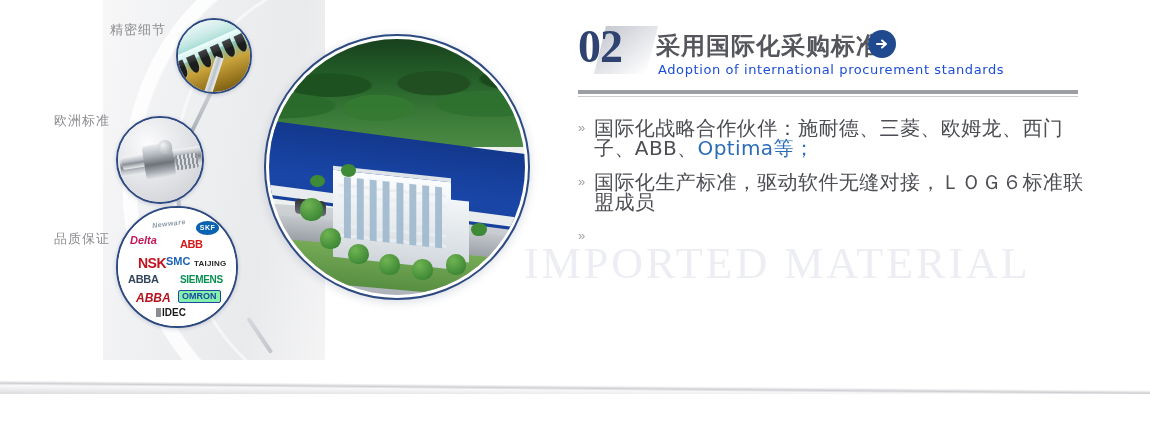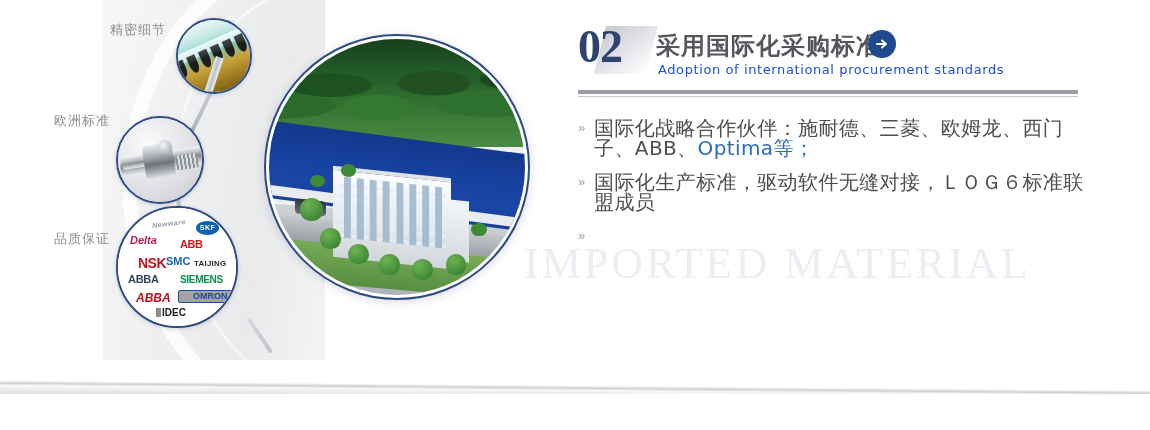--- a/index.html
+++ b/index.html
@@ -110,22 +110,22 @@
      font-size:7px;text-align:center;line-height:14px;letter-spacing:.5px;}
   .b-delta{left:12px;top:27px;font-size:11px;color:#c2185b;font-style:italic;}
   .b-abb{left:62px;top:31px;font-size:11px;color:#d21a1a;letter-spacing:-.5px;}
   .b-nsk{left:20px;top:48px;font-size:14px;color:#c1121f;letter-spacing:-.5px;}
   .b-smcmark{left:36px;top:49px;width:16px;height:9px;background:#1b2a5b;border-radius:50% 10% 50% 10%;transform:rotate(-8deg);}
   .b-smc{left:48px;top:48px;font-size:11px;color:#1b63b5;}
   .b-taijing{left:76px;top:52px;font-size:8px;color:#2b2b2b;letter-spacing:.2px;}
   .b-wagen{left:10px;top:66px;font-size:11px;color:#34455e;letter-spacing:-.3px;}
   .b-siemens{left:62px;top:67px;font-size:10px;color:#0a8f52;letter-spacing:-.3px;}
   .b-abba{left:18px;top:84px;font-size:12px;color:#b3121f;font-style:italic;}
-  .b-omron{left:60px;top:82px;font-size:9px;color:#1b4ba0;background:#a3a3a3;
-     border:1.5px solid #1b4ba0;padding:1px 14px;border-radius:2px;}
+  .b-omron{left:60px;top:82px;font-size:9px;color:#1b4ba0;background:#86efac;
+     border:1.5px solid #1b4ba0;padding:1px 3px;border-radius:2px;}
   .b-idec{left:38px;top:100px;font-size:10px;color:#1a1a1a;}
   .b-idec i{display:inline-block;width:5px;height:9px;background:#8b8d90;vertical-align:-1px;margin-right:1px;}
 
   
   #photo-factory{
     position:absolute;left:264px;top:34px;width:262px;height:262px;border-radius:50%;
     border:2px solid #2e4a82;overflow:hidden;box-shadow:0 2px 10px rgba(40,60,100,.18);
     background:#fff;
   }
   .ph-inner{position:absolute;inset:3px;border-radius:50%;overflow:hidden;background:#eef1ee;}

